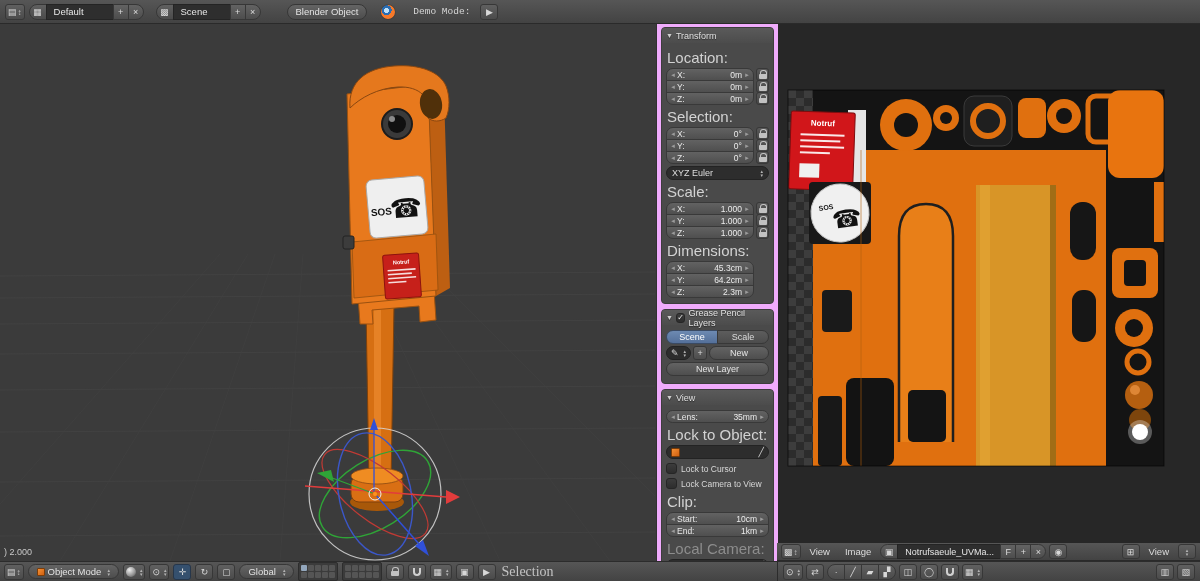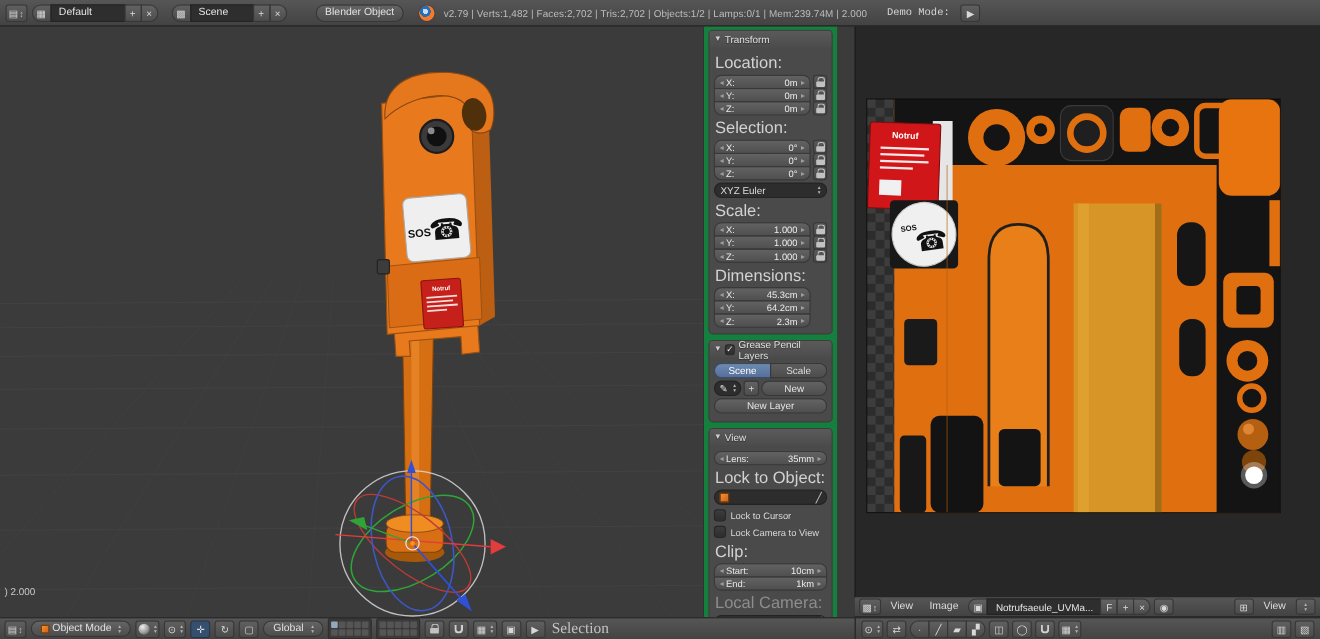--- a/index.html
+++ b/index.html
@@ -36,24 +36,24 @@
   .magnet-icon{width:8px;height:8px;display:inline-block;border:2px solid #d0d0d0;border-top:none;border-radius:0 0 6px 6px;}
   .blender-logo{width:14px;height:14px;border-radius:50%;display:inline-block;position:relative;background:radial-gradient(circle at 40% 38%, #bfe0f7 0 2.5px, #2a6db2 2.5px 5px, #f5792a 5px);box-shadow:0 0 1px #000;}
 
   
   #topbar{position:absolute;left:0;top:0;width:1200px;height:24px;padding:0 5px;gap:4px;z-index:5;}
   .stats{color:#bdbdbd;font-size:9px;margin-left:4px;letter-spacing:.1px;}
   .demo-label{color:#d6d6d6;font-size:9.5px;margin-left:14px;font-family:Liberation Mono, monospace;}
 
   
   #viewport{position:absolute;left:0;top:24px;width:777px;height:537px;background:#3b3b3b;overflow:hidden;}
-  .vp-overlay{position:absolute;left:4px;bottom:18px;color:#c9c9c9;font-size:9px;}
+  .vp-overlay{position:absolute;left:4px;bottom:4px;color:#c9c9c9;font-size:9px;}
 
   
-  #npanel{position:absolute;left:639px;top:24px;width:122px;height:537px;background:#15803d;border-left:1px solid #313131;padding:3px 4px;overflow:hidden;z-index:3;}
+  #npanel{position:absolute;left:656px;top:24px;width:122px;height:537px;background:#f0abfc;border-left:1px solid #313131;padding:3px 4px;overflow:hidden;z-index:3;}
   .panel{border:1px solid #3d3d3d;border-radius:4px;background:#4a4a4a;margin-bottom:5px;overflow:hidden;}
   .phead{height:15px;display:flex;align-items:center;gap:3px;padding:0 4px;background:linear-gradient(#5a5a5a,#4c4c4c);
     color:#e0e0e0;font-size:9px;text-shadow:0 1px 1px rgba(0,0,0,.45);}
   .tri{font-size:7px;color:#cfcfcf;}
   .pbody{padding:3px 4px 5px 4px;}
   .plabel{color:#d2d2d2;font-size:15px;margin:3px 0 2px 1px;}
   .plabel.dim{color:#8d8d8d;}
   .numrow{display:flex;align-items:center;gap:2px;}
   .numfield{flex:1;height:13px;display:flex;align-items:center;padding:0 3px;
     background:linear-gradient(#626262,#4f4f4f);border:1px solid #393939;color:#ececec;font-size:8.5px;border-radius:7px;}
@@ -126,21 +126,20 @@
         <span class="glyph">▩</span>
       </button>
     <span class="text-field" style="width:58px">Scene</span>
     <button class="mini-btn">+</button>
     <button class="mini-btn">×</button>
   </div>
   <button class="pill" style="margin-left:22px">
       <span>Blender Object</span>
     </button>
   <span class="blender-logo" style="margin-left:10px"></span>
-  <span class="stats">v2.79 | Verts:1,482 | Faces:2,702 | Tris:2,702 | Objects:1/2 | Lamps:0/1 | Mem:239.74M | 2.000</span>
   <span class="demo-label">Demo Mode:</span>
   <button class="icon-btn" style="margin-left:6px">▶</button>
 </header>
 
 <div id="viewport">
   <svg width="655" height="537" viewBox="0 0 655 537">
 
     <g stroke="#444444" stroke-width="1" opacity="0.75">
       <line x1="0" y1="252" x2="655" y2="248"></line>
       <line x1="0" y1="274" x2="655" y2="270"></line>

